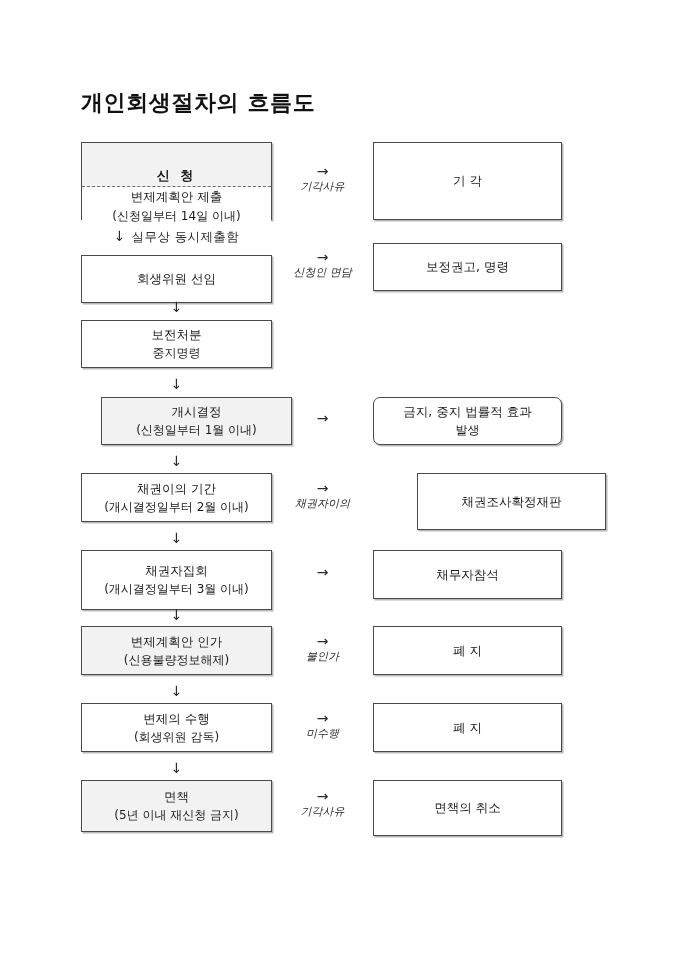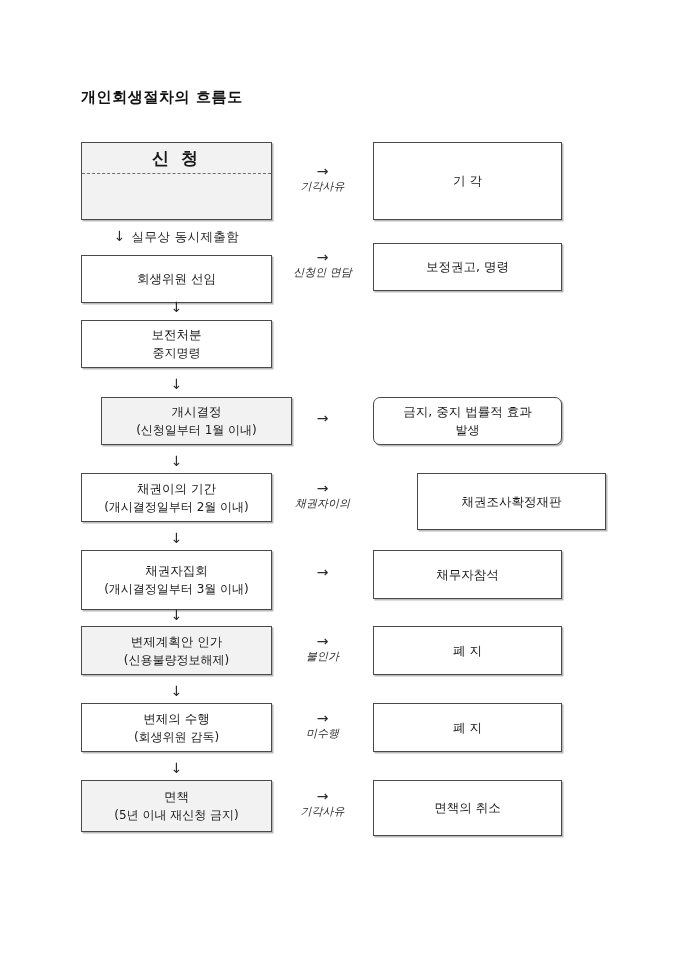--- a/index.html
+++ b/index.html
@@ -22,21 +22,21 @@
     width: 680px;
     height: 962px;
     background: #ffffff;
   }
 
   
   .doc-title {
     position: absolute;
     left: 81px;
     top: 88px;
-    font-size: 15px;
+    font-size: 22px;
     font-weight: bold;
     letter-spacing: 0.6px;
     color: #111111;
     white-space: nowrap;
   }
 
   
   .flow {
     position: absolute;
     left: 0;
@@ -81,25 +81,26 @@
   .box-line.sub { font-size: 12px; }
 
   
   .box.split { justify-content: flex-start; padding: 0; }
   .split-head {
     width: 100%;
     height: 30px;
     display: flex;
     align-items: center;
     justify-content: center;
-    font-size: 17px;
+    font-size: 13px;
     font-weight: bold;
     letter-spacing: 3px;
     background: #f2f2f2;
     box-sizing: border-box;
+    margin-top: 23px;
   }
   .split-divider {
     width: 100%;
     border-top: 1px dashed #6e6e6e;
     height: 0;
   }
   .split-body {
     width: 100%;
     flex: 1;
     display: flex;
@@ -154,20 +155,24 @@
 
 <div id="page">
 
   <div class="doc-title">개인회생절차의  흐름도</div>
 
   <div class="flow" id="flow-root">
       <div class="row" style="top: 0px;">
         <div class="box box-left shaded split" style="top: 142px; height: 78px;">
           <div class="split-head">신 청</div>
           <div class="split-divider"></div>
+          <div class="split-body">
+            <span class="box-line">변제계획안 제출</span>
+            <span class="box-line sub">(신청일부터 14일 이내)</span>
+          </div>
         </div>
         <div class="down-arrow with-note" style="top: 229px;"><span class="glyph">↓</span><span class="note">실무상 동시제출함</span></div>
         <div class="branch" style="top: 164px;">
           <span class="arrow">→</span>
           <span class="label">기각사유</span>
         </div>
         <div class="box box-right" style="top: 142px; height: 78px;">
           <span class="box-line">기 각</span>
         </div>
       </div>

